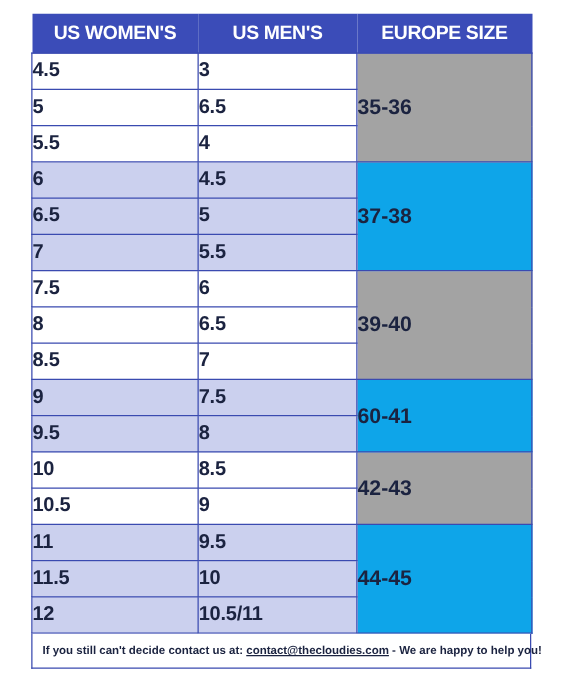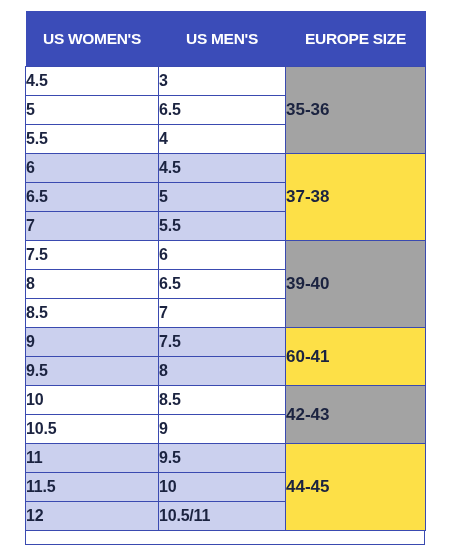--- a/index.html
+++ b/index.html
@@ -34,21 +34,21 @@
 
   
   thead tr.header-row th {
     background: #3B4CB8;
     color: #ffffff;
     font-size: 15.5px;
     font-weight: bold;
     letter-spacing: -0.3px;
     text-align: center;
     height: 31px;
-    padding: 12px;
+    padding: 0;
     border: none;
     white-space: nowrap;
   }
 
   
   tbody td {
     border: 1.5px solid #3A4AB0;
     text-align: left;
     vertical-align: middle;
     color: #1B2340;
@@ -65,21 +65,21 @@
 
   tbody td.eu-cell {
     font-size: 17px;
     letter-spacing: 0px;
   }
 
   tbody tr.band-white td { background: #ffffff; }
   tbody tr.band-tint  td { background: #CBD0EE; }
 
   
-  td.eu-cell.tint  { background: #fde047; }
+  td.eu-cell.tint  { background: #0ea5e9; }
   td.eu-cell.white { background: #a3a3a3; }
 
   
   .footer-note {
     border: 1.5px solid #3A4AB0;
     border-top: none;
     background: #ffffff;
     box-sizing: border-box;
     width: 400px;
     padding: 6px 8px 7px 8px;
@@ -181,15 +181,18 @@
           <td class="us-cell">10</td>
         </tr>
         <tr class="band-tint">
           <td class="us-cell">12</td>
           <td class="us-cell">10.5/11</td>
         </tr>
       </tbody>
   </table>
 
   <div class="footer-note">
+    <span class="note-line">
+      <span>If you still can't decide contact us at: </span><a class="email-link" href="#">contact@thecloudies.com</a><span> - We are happy to help you!</span>
+    </span>
   </div>
 
 </div>
 
 </body></html>

